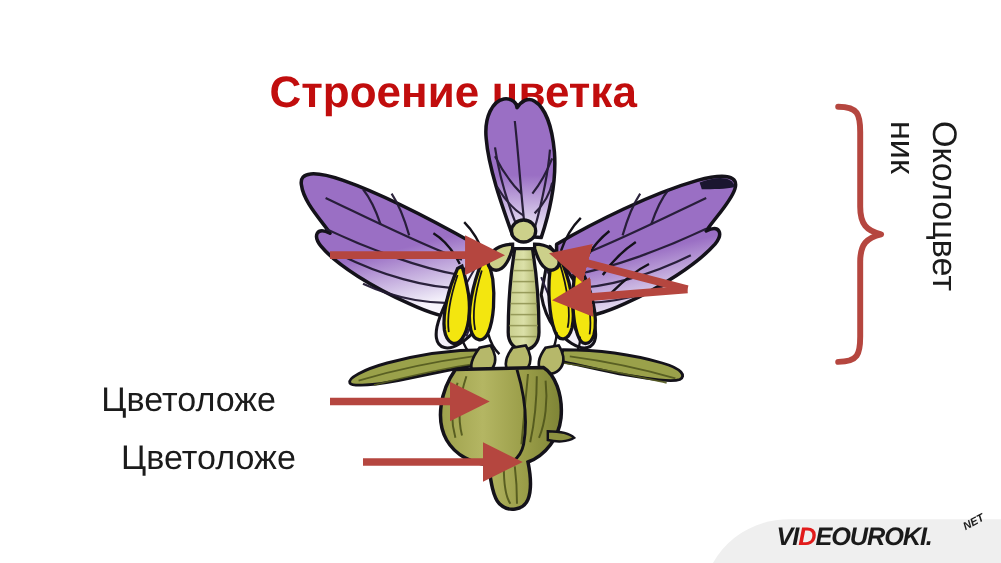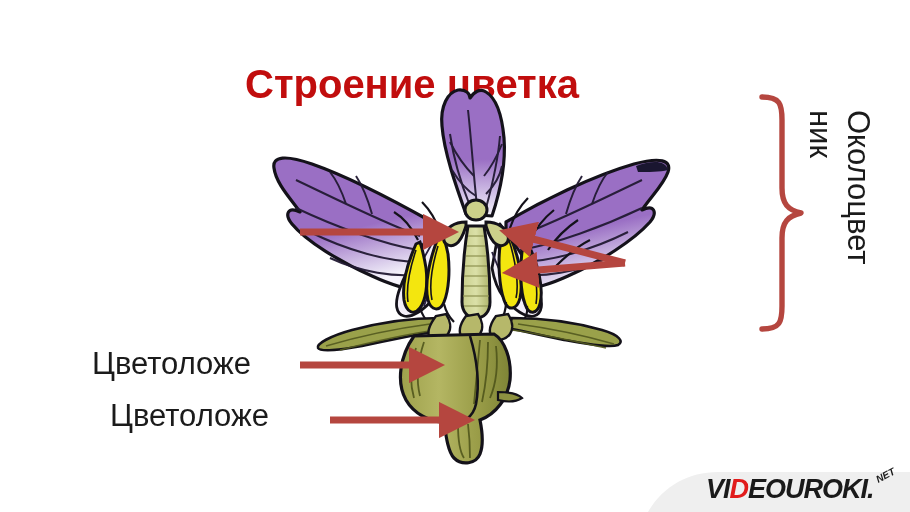--- a/index.html
+++ b/index.html
@@ -83,21 +83,21 @@
     right: 0;
     bottom: 0;
     width: 262px;
     height: 47px;
   }
   #wm-text {
     position: absolute;
     left: 58px;
     top: 9px;
     font-family: "Liberation Sans", sans-serif;
-    font-size: 27px;
+    font-size: 23px;
     font-weight: bold;
     font-style: italic;
     letter-spacing: -1px;
     color: #1a1a1a;
     white-space: nowrap;
   }
   #wm-text .red { color: #e11b1b; }
   #wm-net {
     position: absolute;
     left: 226px;

